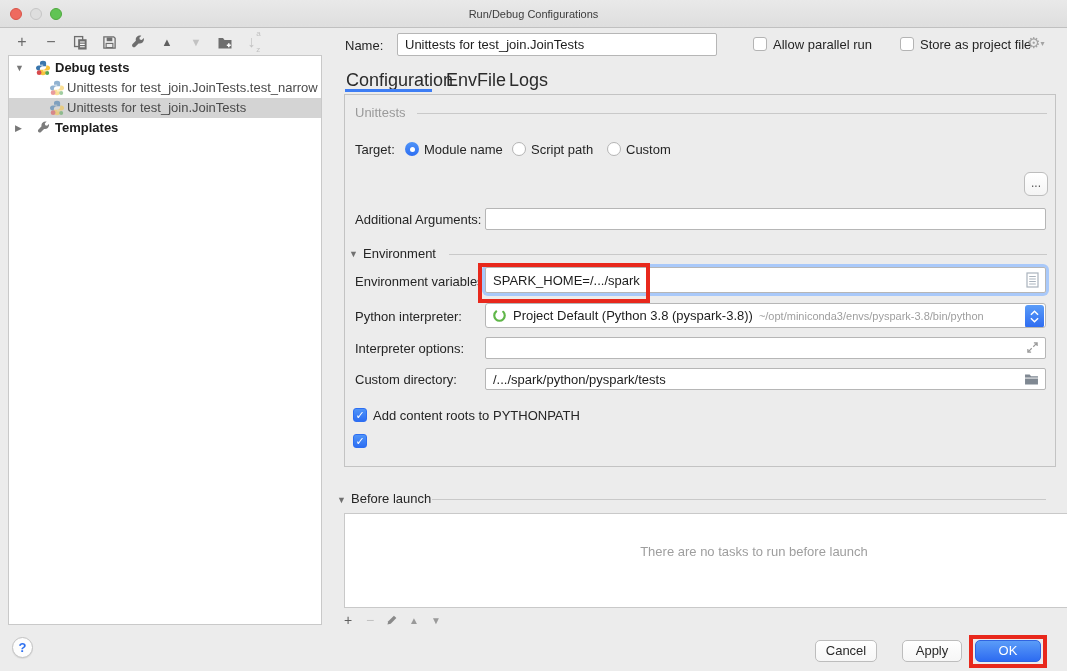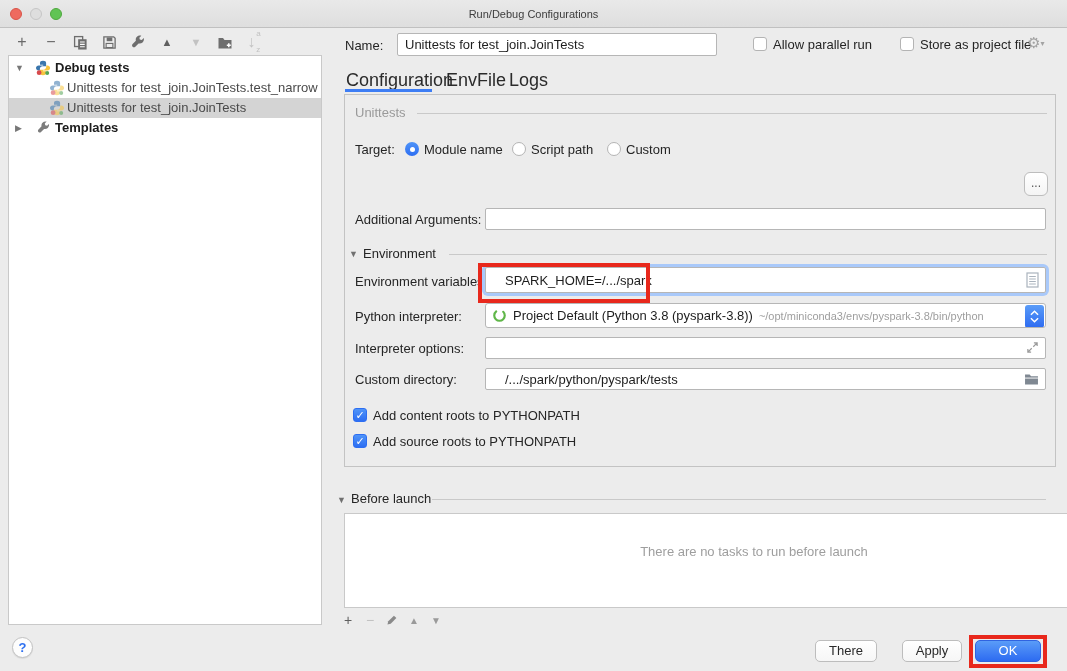--- a/index.html
+++ b/index.html
@@ -63,21 +63,21 @@
   .tab-underline{position:absolute;left:345px;top:89px;width:87px;height:3px;background:#3d7df4;}
 
   
   .config-panel{position:absolute;left:344px;top:94px;width:712px;height:373px;
     border:1px solid #c3c3c3;box-sizing:border-box;background:#ececec;}
   .config-panel .rel{position:absolute;}
   .group-lbl{color:#9a9a9a;}
   .field-wrap{position:absolute;}
   .field-wrap input{position:absolute;left:0;top:0;width:100%;height:100%;border:1px solid #b6b6b6;
     border-radius:2px;background:#fff;font-family:"Liberation Sans",sans-serif;font-size:13px;
-    color:#1d1d1d;padding:0 19px;box-sizing:border-box;outline:none;}
+    color:#1d1d1d;padding:0 7px;box-sizing:border-box;outline:none;}
   .focusring{box-shadow:0 0 0 3px #a9c9fa;border-radius:3px;}
   .trail-ico{position:absolute;z-index:2;}
   .browse-btn{position:absolute;width:24px;height:24px;border:1px solid #bdbdbd;border-radius:6px;
     background:linear-gradient(#fff,#f4f4f4);text-align:center;line-height:20px;color:#555;
     font-size:12px;box-sizing:border-box;}
   .combo{position:absolute;background:#fff;border:1px solid #b6b6b6;border-radius:3px;
     box-sizing:border-box;display:flex;align-items:center;padding:0 24px 0 6px;gap:6px;overflow:hidden;}
   .combo .main{color:#1d1d1d;font-size:13px;white-space:nowrap;}
   .combo .path{color:#9e9e9e;font-size:11px;white-space:nowrap;}
   .stepper{position:absolute;right:1px;top:1px;width:19px;height:23px;border-radius:3px;
@@ -282,21 +282,20 @@
         <svg width="15" height="12" viewBox="0 0 16 13">
             <path d="M1 1.5h5l1.5 2H15v9H1z" fill="#7f8892"></path>
             <path d="M1 5.5h14" stroke="#fff" stroke-width="1"></path>
           </svg>
       </span>
     </div>
 
     <span class="cbox checked rel" style="left:8px;top:313px;">✓</span>
     <div class="lbl rel" style="left:28px;top:313px;">Add content roots to PYTHONPATH</div>
     <span class="cbox checked rel" style="left:8px;top:339px;">✓</span>
-    <div class="lbl rel" style="left:28px;top:339px;">Add source roots to PYTHONPATH</div>
   </div>
 
   <span class="sec-tri" style="left:337px;top:494px;">▼</span>
   <div class="lbl" style="left:351px;top:491px;">Before launch</div>
   <div class="gray-line" style="left:432px;top:499px;width:614px;"></div>
 
   <div class="bl-box">
     <div class="msg">There are no tasks to run before launch</div>
   </div>
 
@@ -305,18 +304,18 @@
     <span class="tbi" style="color:#c0c0c0;">−</span>
     <span class="tbi">
       <svg width="13" height="13" viewBox="0 0 16 16">
           <path d="M3 13l1-4 7-7 3 3-7 7-4 1z" fill="#8a8a8a"></path>
         </svg>
     </span>
     <span class="tbi" style="color:#9a9a9a;font-size:10px;">▲</span>
     <span class="tbi" style="color:#9a9a9a;font-size:10px;">▼</span>
   </div>
 
-  <div class="btn" style="left:815px;width:62px;">There</div>
+  <div class="btn" style="left:815px;width:62px;">Cancel</div>
   <div class="btn" style="left:902px;width:60px;">Apply</div>
   <div class="btn primary" style="left:975px;width:66px;">OK</div>
   <div class="red-annotation" style="left:969px;top:635px;width:78px;height:33px;"></div>
 
 </div>
 
 </body></html>

